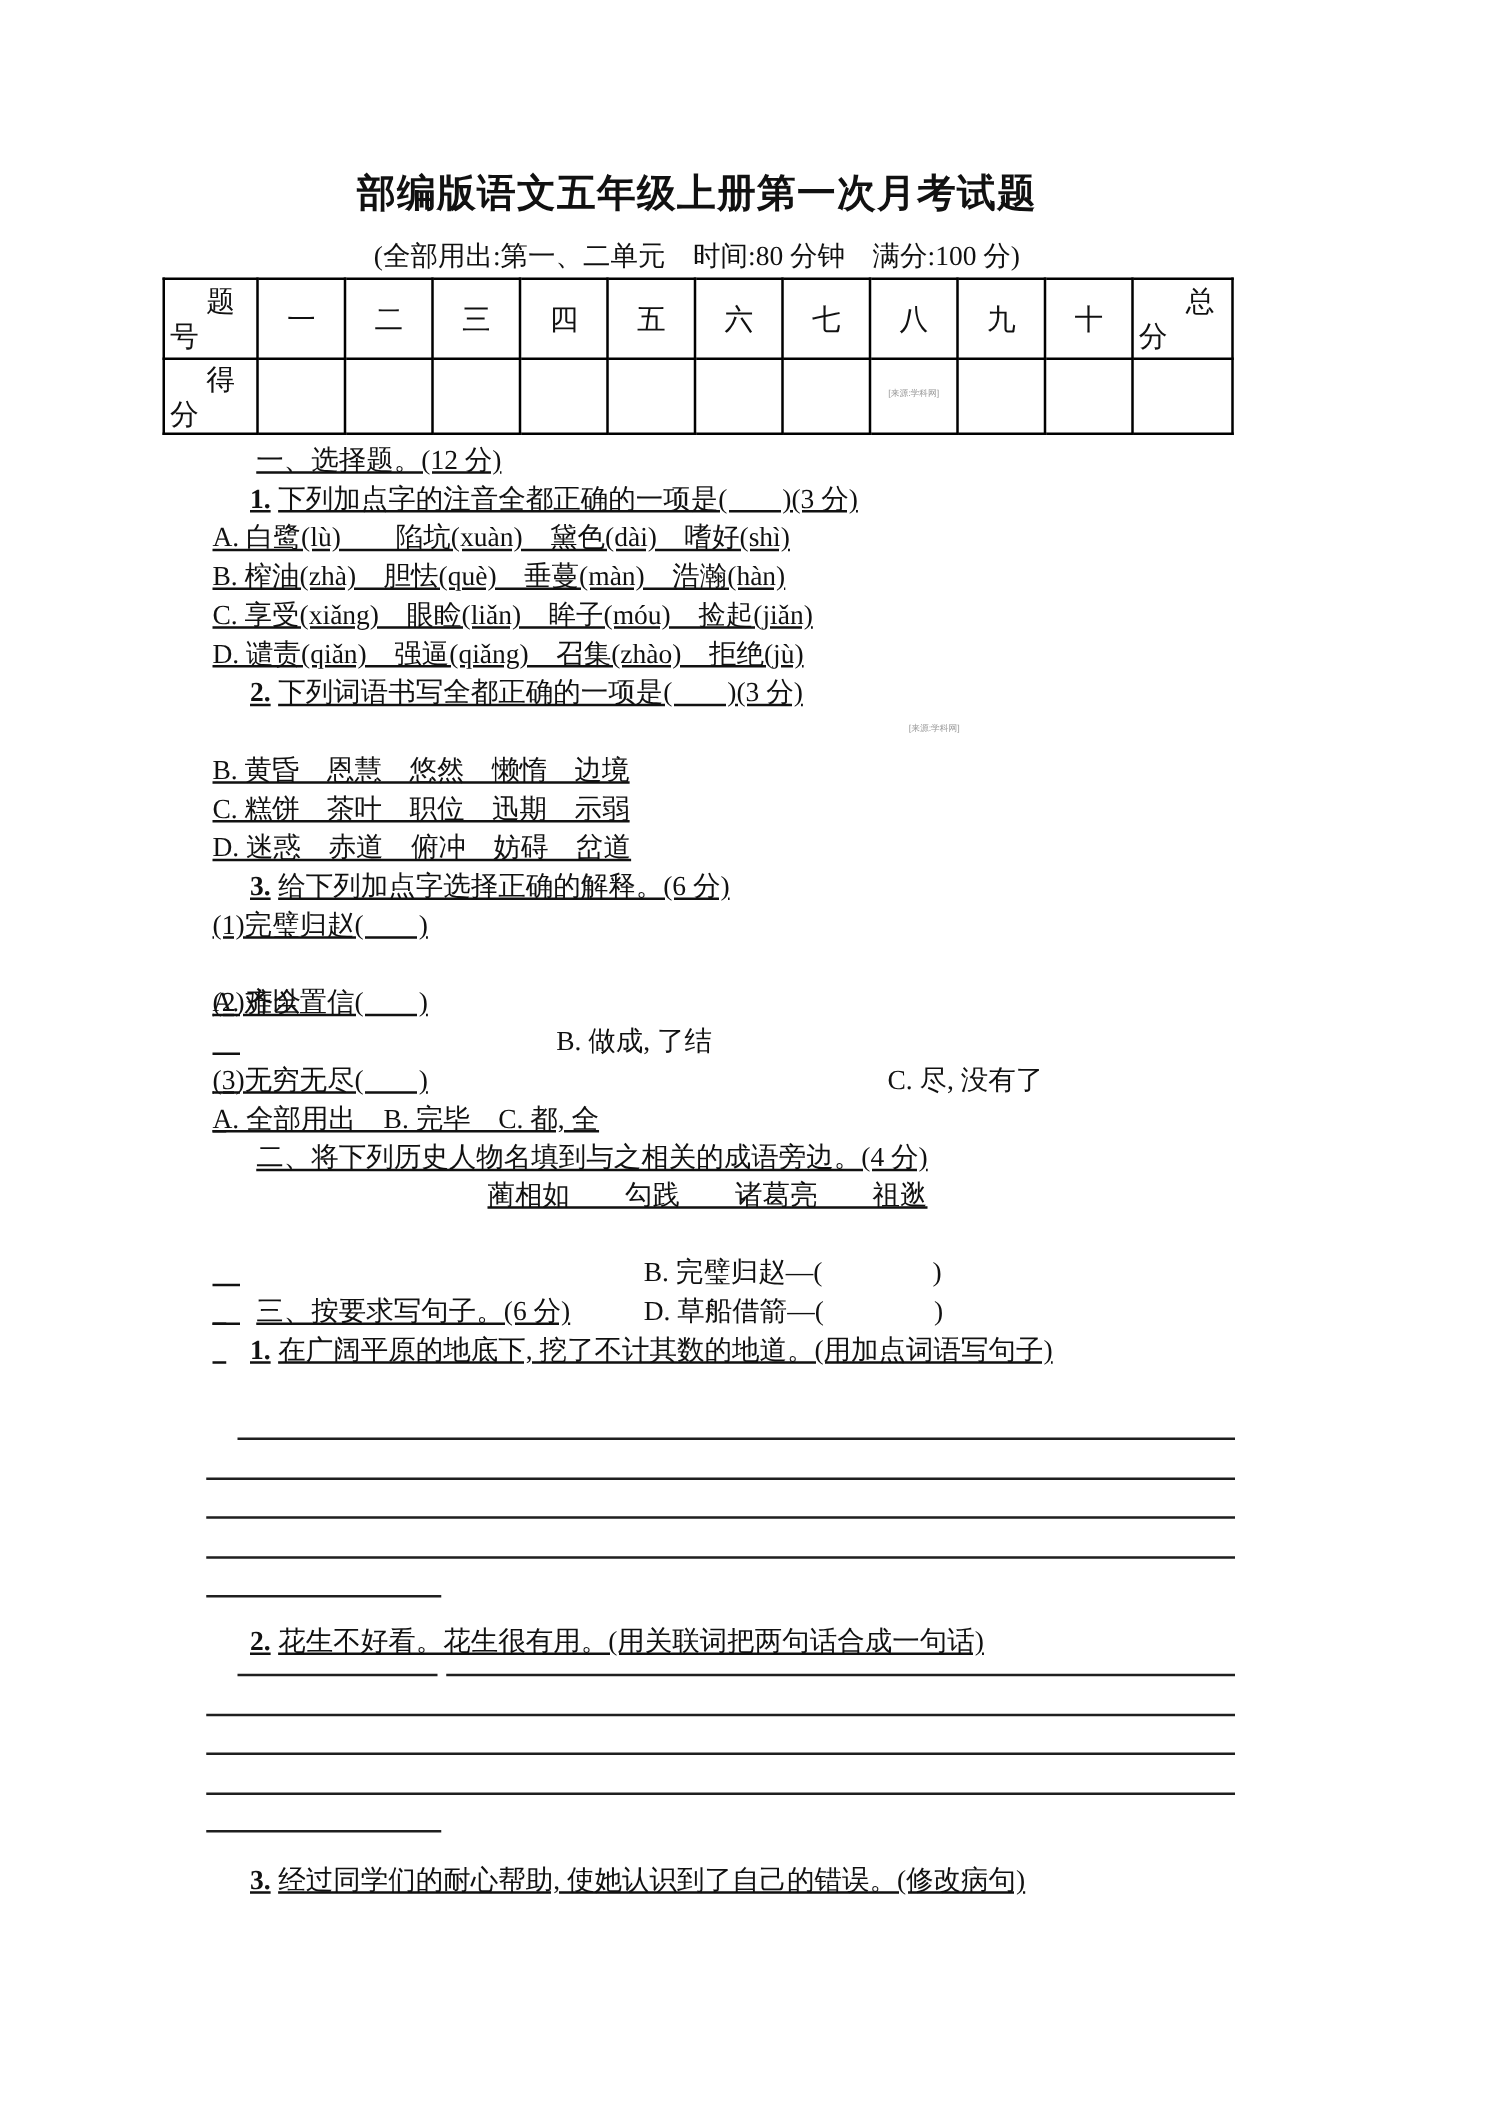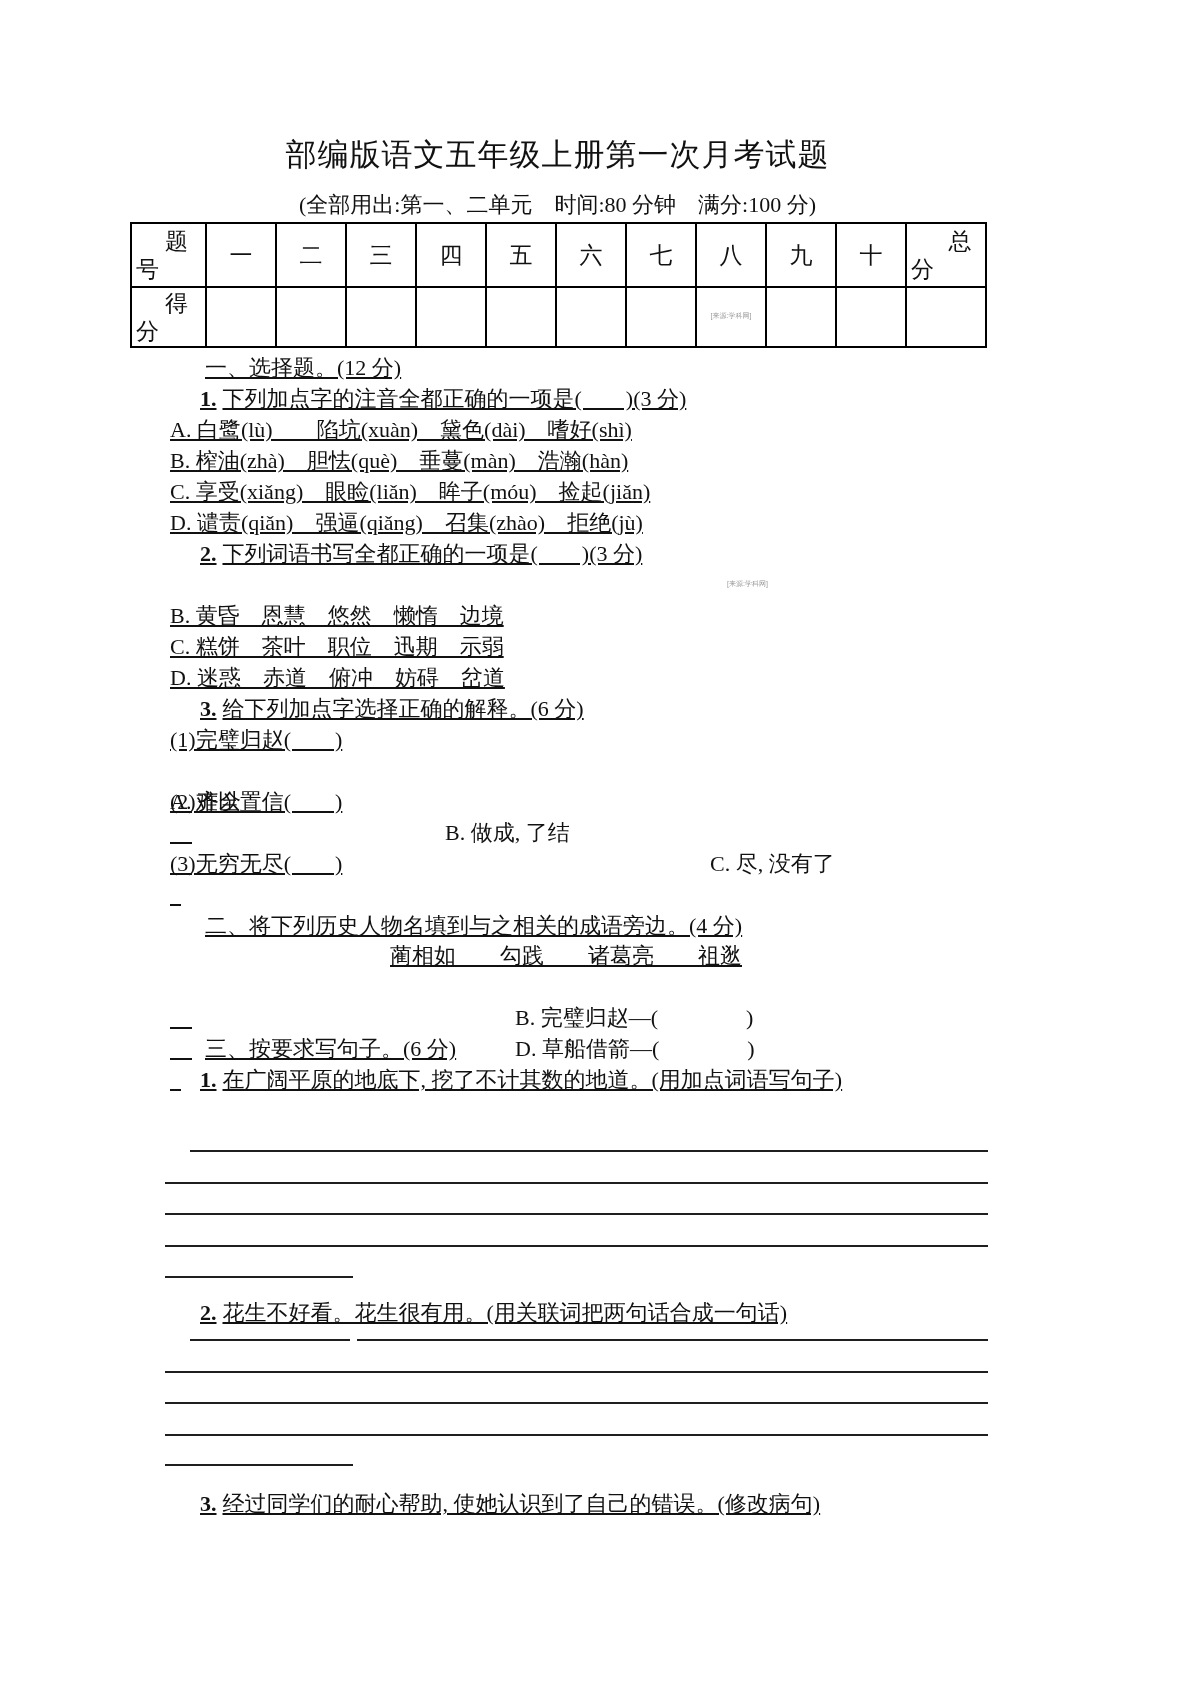--- a/index.html
+++ b/index.html
@@ -3,21 +3,21 @@
 <meta charset="utf-8">
 <style>
   html,body { margin:0; padding:0; background:#888; }
   .page {
     position:relative; width:1191px; height:1684px; margin:0 auto;
     background:#ffffff; overflow:hidden;
     font-family:"Liberation Serif","DejaVu Serif",serif; color:#111;
   }
   .title {
     position:absolute; top:134px; left:130px; width:855px;
-    text-align:center; font-size:31px; font-weight:normal;
+    text-align:center; font-size:31px; font-weight:bold;
     font-family:"Liberation Sans","DejaVu Sans",sans-serif; letter-spacing:1px;
   }
   .subtitle {
     position:absolute; top:190px; left:130px; width:855px;
     text-align:center; font-size:22px; white-space:pre;
   }
   table.score-table {
     position:absolute; top:222px; left:130px; width:855px;
     border-collapse:collapse; table-layout:fixed;
   }
@@ -130,20 +130,21 @@
 
   <div class="t-line" style="top:693px;left:200px"><span class="qnum">3.</span><span>给下列加点字选择正确的解释。(6 分)</span></div>
   <div class="t-line" style="top:724px;left:170px">(1)完璧归赵(　　)</div>
   <div class="t-line" style="top:755px;left:170px;width:820px">
     <span class="pos-span" style="left:0">A. 齐全</span>
     <span class="pos-span" style="left:275px">B. 做成, 了结</span>
     <span class="pos-span" style="left:540px">C. 尽, 没有了</span>
   </div>
   <div class="t-line" style="top:786px;left:170px">(2)难以置信(　　)</div>
   <div class="t-line" style="top:848px;left:170px">(3)无穷无尽(　　)</div>
+  <div class="t-line" style="top:879px;left:170px">A. 全部用出　B. 完毕　C. 都, 全</div>
 
   <div class="t-line" style="top:910px;left:205px">二、将下列历史人物名填到与之相关的成语旁边。(4 分)</div>
   <div class="t-line" style="top:940px;left:390px">蔺相如　　勾践　　诸葛亮　　祖逖</div>
   <div class="t-line" style="top:971px;left:170px;width:820px">
     <span class="pos-span" style="left:345px">B. 完璧归赵—(　　　　)</span>
   </div>
   <div class="t-line" style="top:1002px;left:170px;width:820px">
     <span class="pos-span" style="left:345px">D. 草船借箭—(　　　　)</span>
   </div>
 

